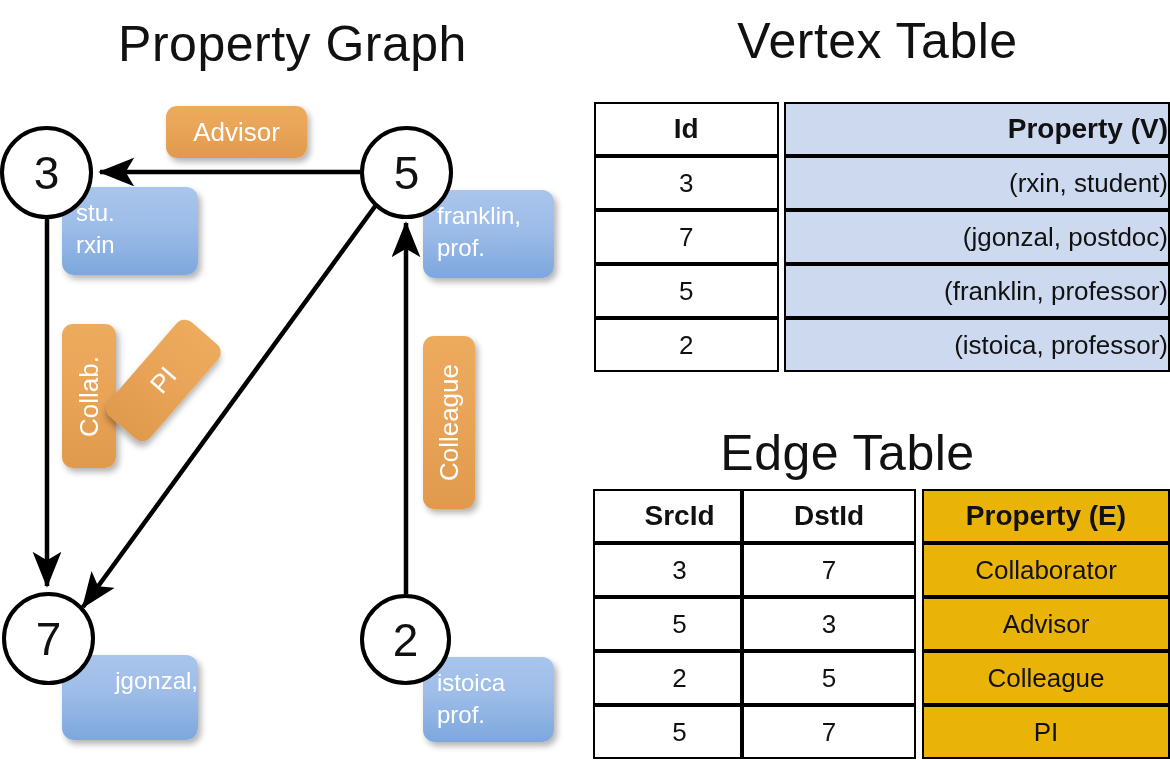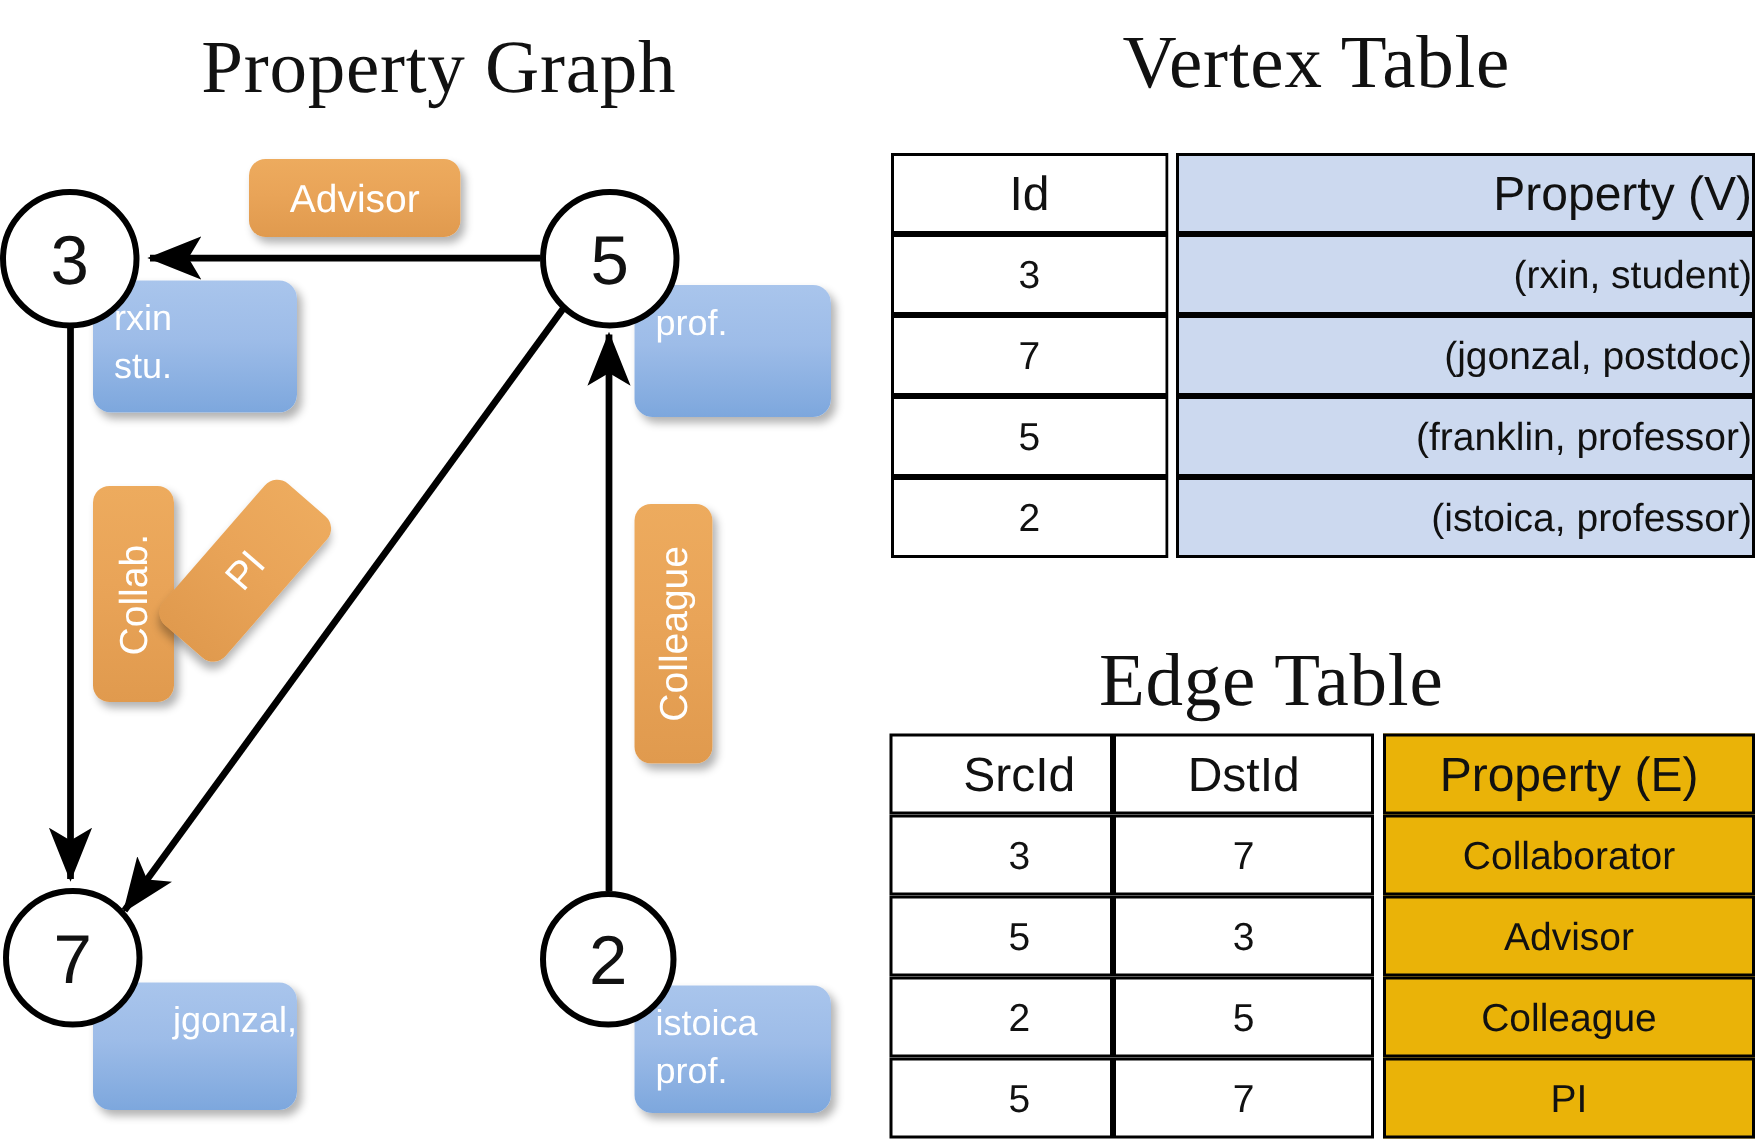--- a/index.html
+++ b/index.html
@@ -12,21 +12,21 @@
     height: 760px;
     position: relative;
     overflow: hidden;
     font-family: "Liberation Sans", sans-serif;
     color: #000;
   }
 
   
   .big-title {
     position: absolute;
-    font-family: Liberation Serif, serif;
+    font-family: Liberation Sans, sans-serif;
     font-weight: 300;
     font-size: 50px;
     letter-spacing: 0.5px;
     color: #111;
     white-space: nowrap;
     text-align: center;
   }
   #title-property-graph { left: 0px;   top: 15px;  width: 585px; }
   #title-vertex-table   { left: 585px; top: 12px;  width: 585px; }
   #title-edge-table     { left: 555px; top: 400px; width: 585px; margin-top: 24px; }
@@ -127,22 +127,22 @@
   .data-table td, .data-table th {
     border: 2px solid #000;
     text-align: center;
     font-weight: 400;
     font-size: 26px;
     color: #111;
     padding: 0;
     box-sizing: border-box;
   }
   .data-table th {
-    font-weight: 400;
-    font-size: 32px;
+    font-weight: 700;
+    font-size: 28px;
   }
 
   #vertex-table { left: 594px; top: 102px; }
   #vertex-table .col-id   { width: 186px; height: 54px; background: #ffffff; }
   #vertex-table .col-prop { width: 388px; height: 54px; background: #ccd9ef; text-align: right; }
   #vertex-table .col-prop.hdr { background: #ccd9ef; }
 
   #edge-table { left: 593px; top: 489px; }
   #edge-table .col-src  { width: 150px; height: 54px; background: #ffffff; padding-left: 24px; }
   #edge-table .col-dst  { width: 176px; height: 54px; background: #ffffff; }
@@ -187,25 +187,26 @@
 
   <div class="edge-label-box" id="label-pi">
     <span class="vtext">PI</span>
   </div>
 
   <div class="edge-label-box" id="label-colleague">
     <span class="vtext">Colleague</span>
   </div>
 
   <div class="prop-box" id="box-rxin">
+    <span>stu.</span>
     <span>rxin</span>
-    <span>stu.</span>
   </div>
 
   <div class="prop-box" id="box-franklin">
+    <span>franklin,</span>
     <span>prof.</span>
   </div>
 
   <div class="prop-box" id="box-jgonzal">
     <span>jgonzal,</span>
   </div>
 
   <div class="prop-box" id="box-istoica">
     <span>istoica</span>
     <span>prof.</span>

